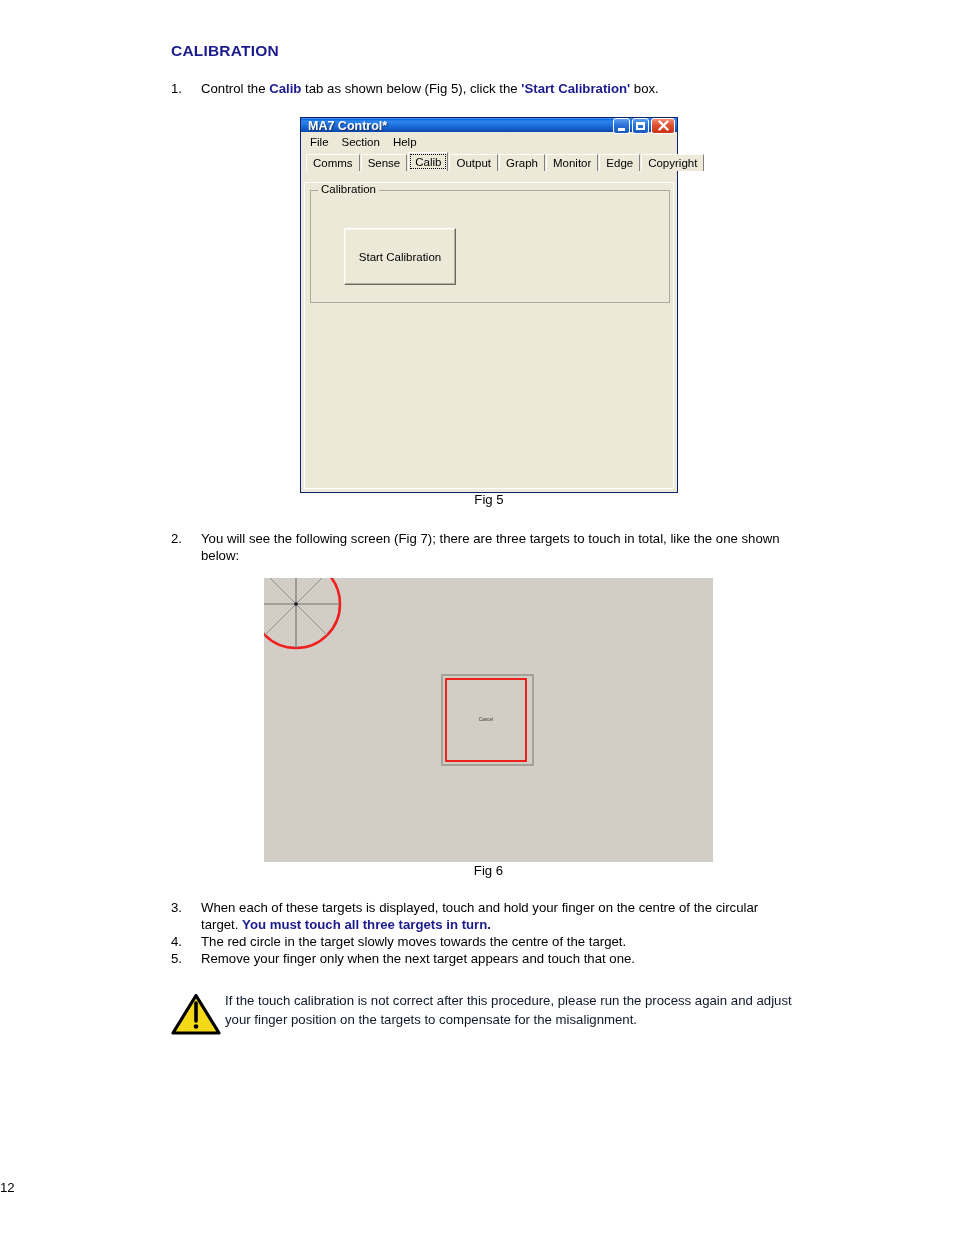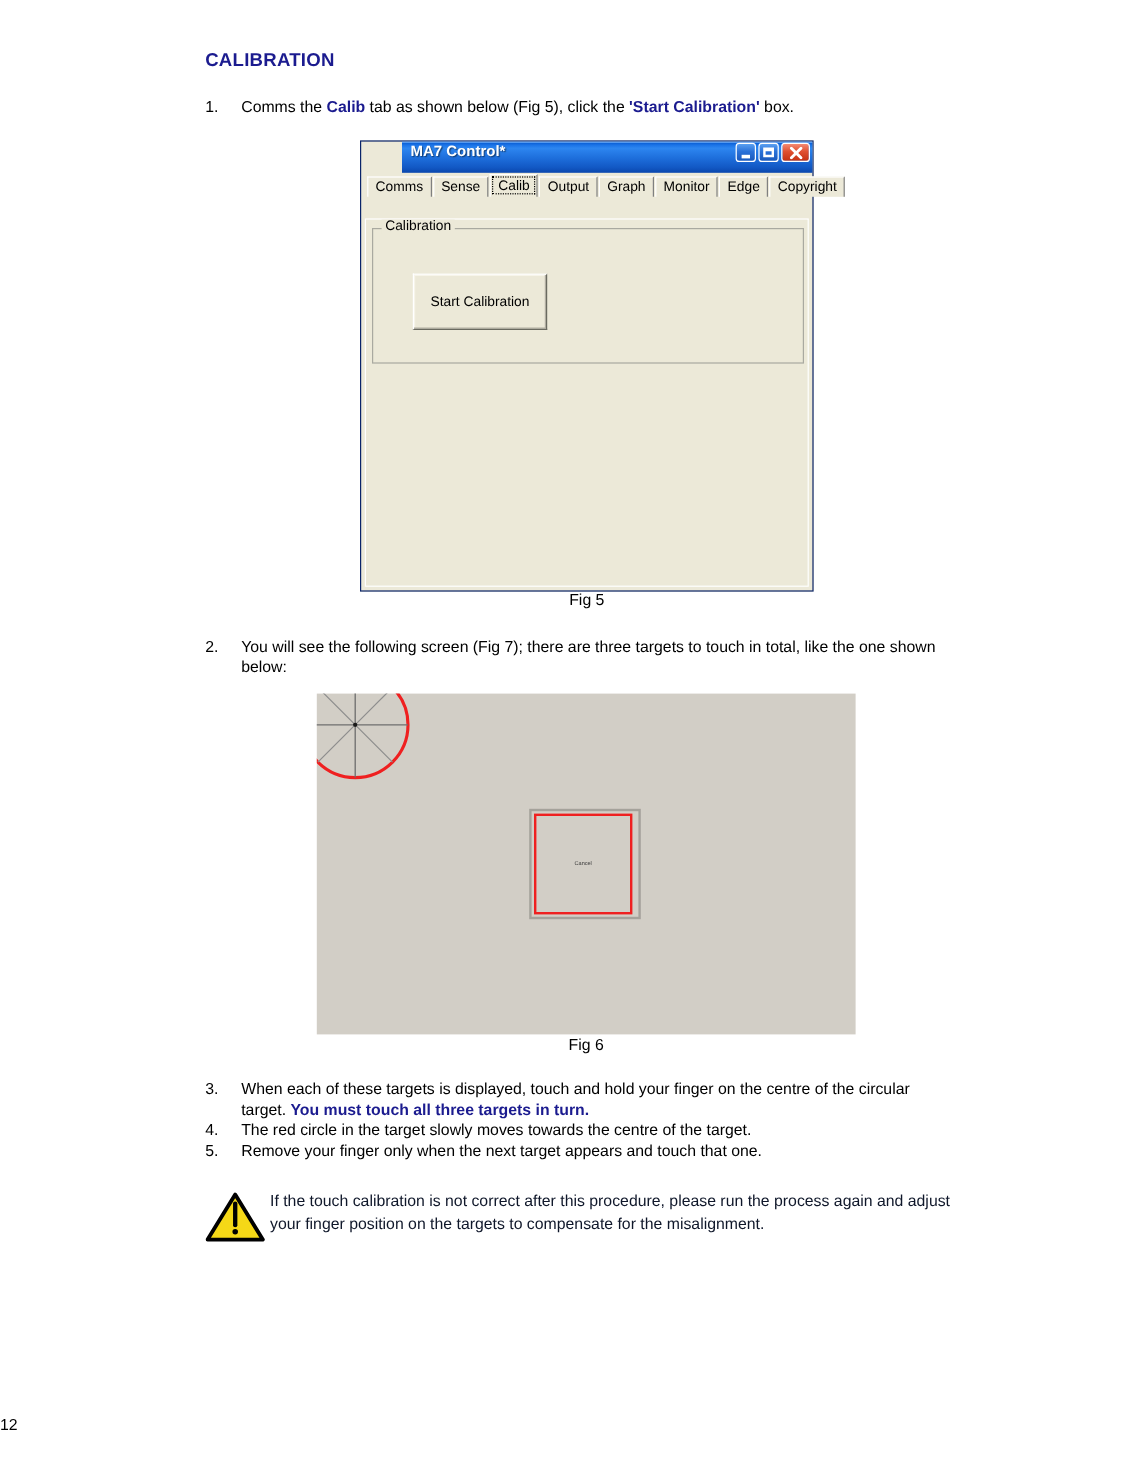--- a/index.html
+++ b/index.html
@@ -59,31 +59,30 @@
     position: absolute;
     left: 300px;
     top: 117px;
     width: 378px;
     height: 376px;
     background: #ece9d8;
     border: 1px solid #0a246a;
     box-sizing: border-box;
   }
   .titlebar {
-    height: 26px;
+    height: 14px;
     background: linear-gradient(to bottom,
         #0a5fd4 0%, #1b74e8 8%, #2d86f0 18%,
         #1e6fdc 50%, #1258c4 82%, #0b47ad 100%);
     border-top: 1px solid #3c8ef5;
     display: flex;
-    align-items: flex-start;
+    align-items: center;
     padding: 0 2px 0 7px;
     box-sizing: border-box;
     position: relative;
-    margin-left: 34px;
   }
   .titlebar .title {
     color: #ffffff;
     font-size: 12.5px;
     font-weight: bold;
     text-shadow: 1px 1px 1px rgba(0,0,0,0.5);
     flex: 1 1 auto;
     white-space: nowrap;
   }
   .winbtns {
@@ -209,21 +208,21 @@
     padding: 0 3px;
     font-size: 11.5px;
     color: #000000;
     white-space: nowrap;
   }
   .btn-xp {
     position: absolute;
     left: 33px;
     top: 37px;
     width: 112px;
-    height: 47px;
+    height: 57px;
     background: #ece9d8;
     border: 1px solid #000000;
     border-top-color: #ffffff;
     border-left-color: #ffffff;
     border-right-color: #6a6a60;
     border-bottom-color: #6a6a60;
     box-shadow: inset -1px -1px 0 #b0ada0, inset 1px 1px 0 #f7f5ea;
     font-size: 11.5px;
     font-family: "Liberation Sans", sans-serif;
     color: #000000;
@@ -317,21 +316,21 @@
 </style>
 </head>
 <body>
 
 <div class="page">
 
   <div class="section-title">CALIBRATION</div>
 
   <div class="numlist-item" style="left:171px; top:80px; width:630px;">
     <span class="num">1.</span>
-    <span class="txt"><span>Comms the </span><span class="b-blue">Calib</span><span> tab as shown below (Fig 5), click the </span><span class="b-blue">'Start Calibration'</span><span> box.</span></span>
+    <span class="txt"><span>Control the </span><span class="b-blue">Calib</span><span> tab as shown below (Fig 5), click the </span><span class="b-blue">'Start Calibration'</span><span> box.</span></span>
   </div>
 
   <div class="ma7-window">
 
     <div class="titlebar">
       <span class="title">MA7 Control*</span>
       <span class="winbtns">
         <span class="winbtn min">
           <span class="glyph">
               <span class="bar"></span>
@@ -345,20 +344,25 @@
         <span class="winbtn close">
           <span class="glyph">
             <svg width="11" height="11" viewBox="0 0 11 11" aria-hidden="true">
               <path d="M1.5 1.5 L9.5 9.5 M9.5 1.5 L1.5 9.5" stroke="#ffffff" stroke-width="2.4" stroke-linecap="round"></path>
             </svg>
           </span>
         </span>
       </span>
     </div>
 
+    <div class="menubar">
+      <span class="mi">File</span>
+      <span class="mi">Section</span>
+      <span class="mi">Help</span>
+    </div>
 
     <div class="tabstrip">
       <span class="tab">Comms</span>
       <span class="tab">Sense</span>
       <span class="tab selected">Calib</span>
       <span class="tab">Output</span>
       <span class="tab">Graph</span>
       <span class="tab">Monitor</span>
       <span class="tab">Edge</span>
       <span class="tab">Copyright</span>

